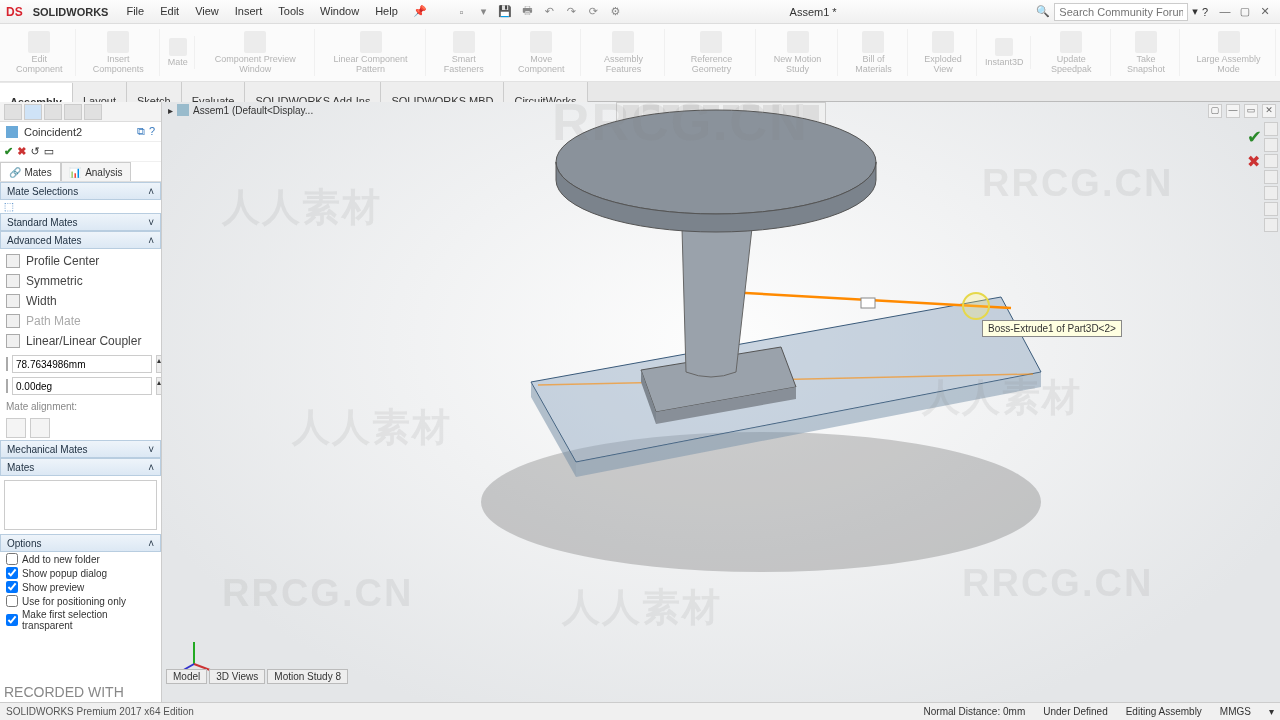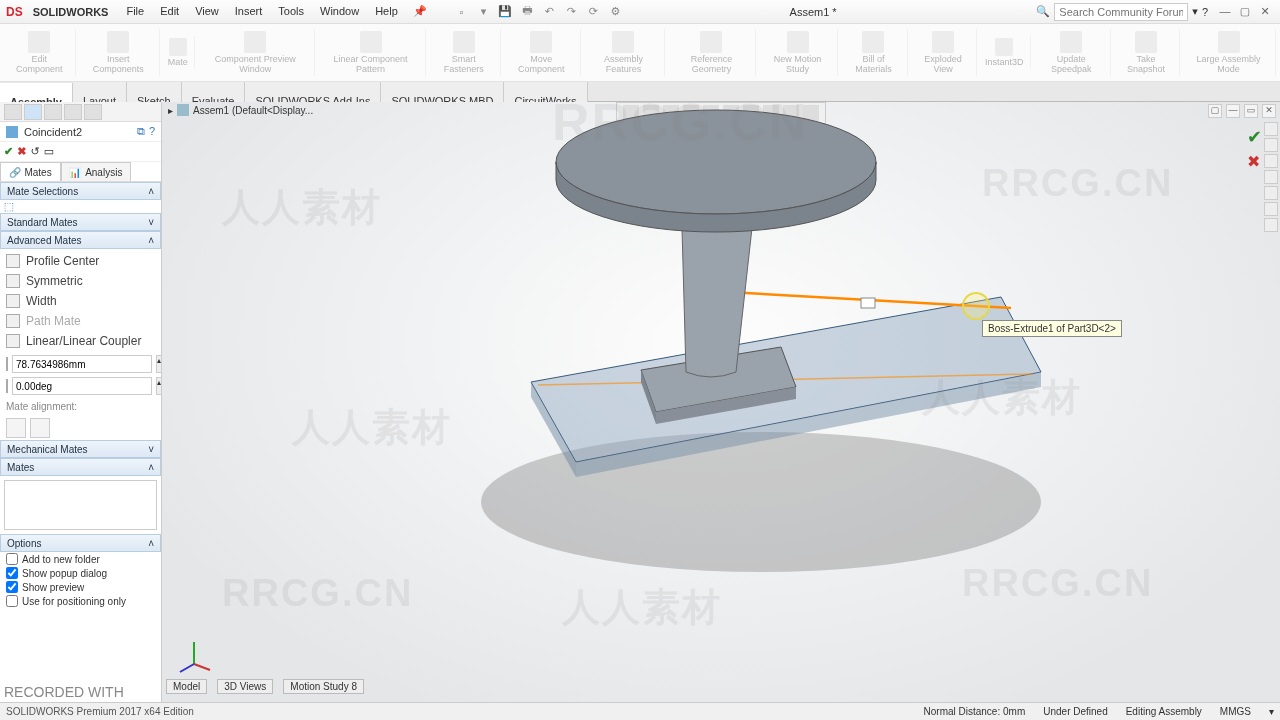--- a/index.html
+++ b/index.html
@@ -71,21 +71,21 @@
 .model-svg{position:absolute;top:0;left:0;width:100%;height:100%;}
 
 .tooltip{position:absolute;background:#ffffe1;border:1px solid #888;padding:2px 5px;font-size:10px;color:#333;white-space:nowrap;}
 .cursor-hl{position:absolute;width:28px;height:28px;border:2px solid #e6d84a;border-radius:50%;background:rgba(255,240,100,0.25);}
 
 .sidebar-r{position:absolute;top:0;right:0;width:16px;display:flex;flex-direction:column;gap:2px;padding-top:20px;}
 .sidebar-r span{width:14px;height:14px;background:#eee;border:1px solid #ccc;}
 
 .triad{position:absolute;left:12px;bottom:28px;width:40px;height:40px;}
 
-.bottom-tabs{position:absolute;left:4px;bottom:8px;display:flex;gap:10px;font-size:10px;margin-top:13px;}
+.bottom-tabs{position:absolute;left:4px;bottom:18px;display:flex;gap:2px;font-size:10px;margin-top:13px;}
 .bottom-tabs .bt{padding:1px 6px;border:1px solid #bbb;background:#eee;}
 
 .statusbar{height:18px;background:#f0f0f0;border-top:1px solid #ccc;display:flex;align-items:center;font-size:10px;padding:0 6px;gap:18px;}
 .statusbar .sleft{flex:1;color:#555;}
 .statusbar .sr{color:#333;}
 
 .watermark{position:absolute;color:rgba(120,120,120,0.12);font-size:38px;font-weight:bold;pointer-events:none;letter-spacing:2px;}
 </style>
 </head>
 <body>
@@ -320,20 +320,24 @@
         <span>Show popup dialog</span>
       </div>
     <div class="chk">
         <input type="checkbox" checked="" style="">
         <span>Show preview</span>
       </div>
     <div class="chk">
         <input type="checkbox" style="">
         <span>Use for positioning only</span>
       </div>
+    <div class="chk">
+        <input type="checkbox" checked="" style="">
+        <span>Make first selection transparent</span>
+      </div>
 
     <div style="margin-top:auto;font-size:14px;color:#888;padding:2px 4px;">RECORDED WITH</div>
   </div>
 
   <div class="viewport">
     <div class="crumb">
       <span>▸</span>
       <span class="ic"></span>
       <span>Assem1 (Default&lt;Display...</span>
     </div>

